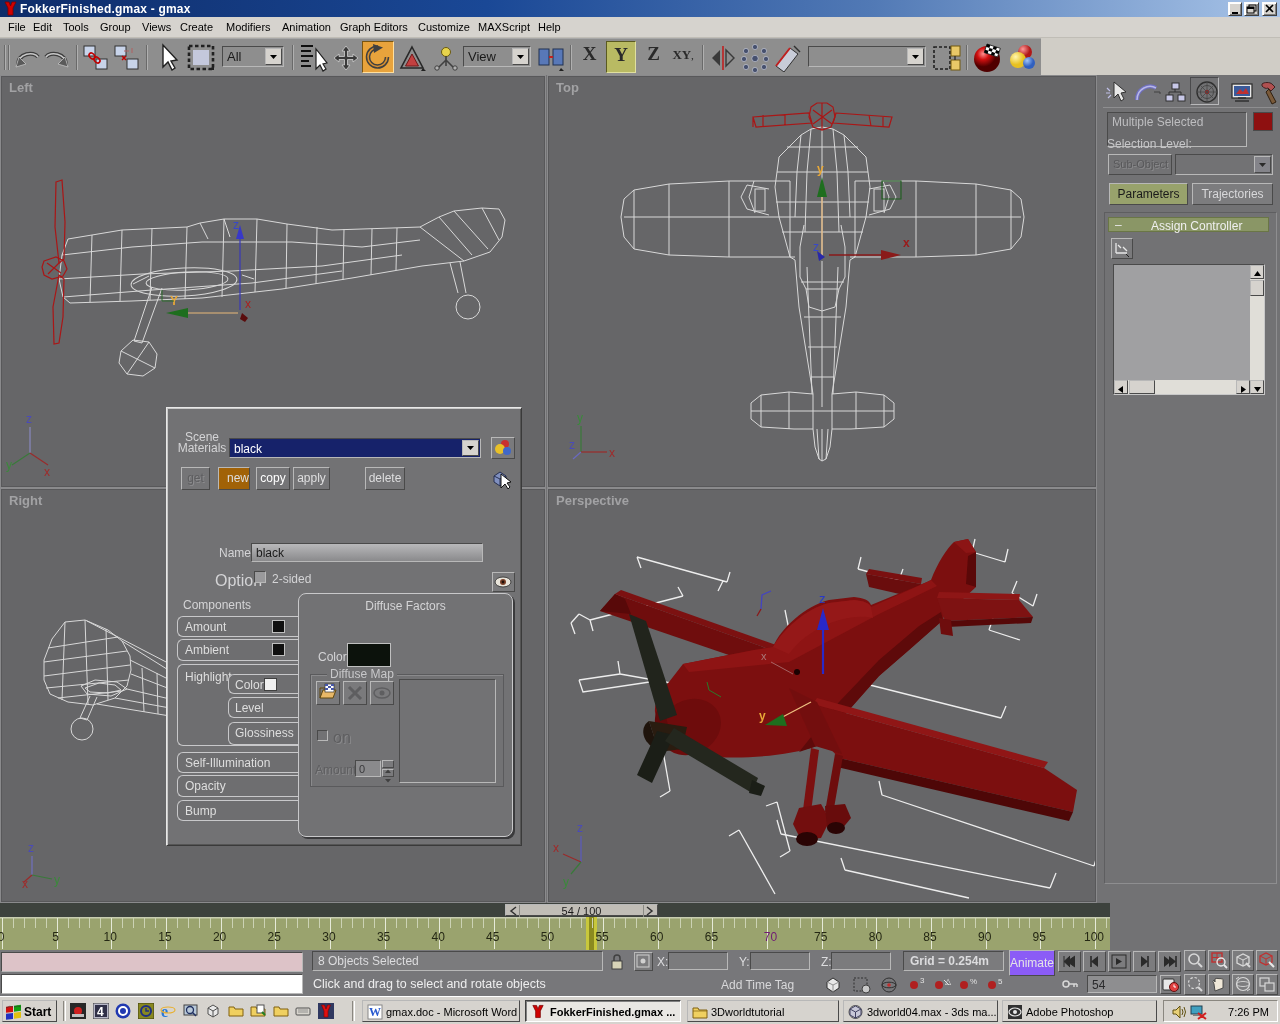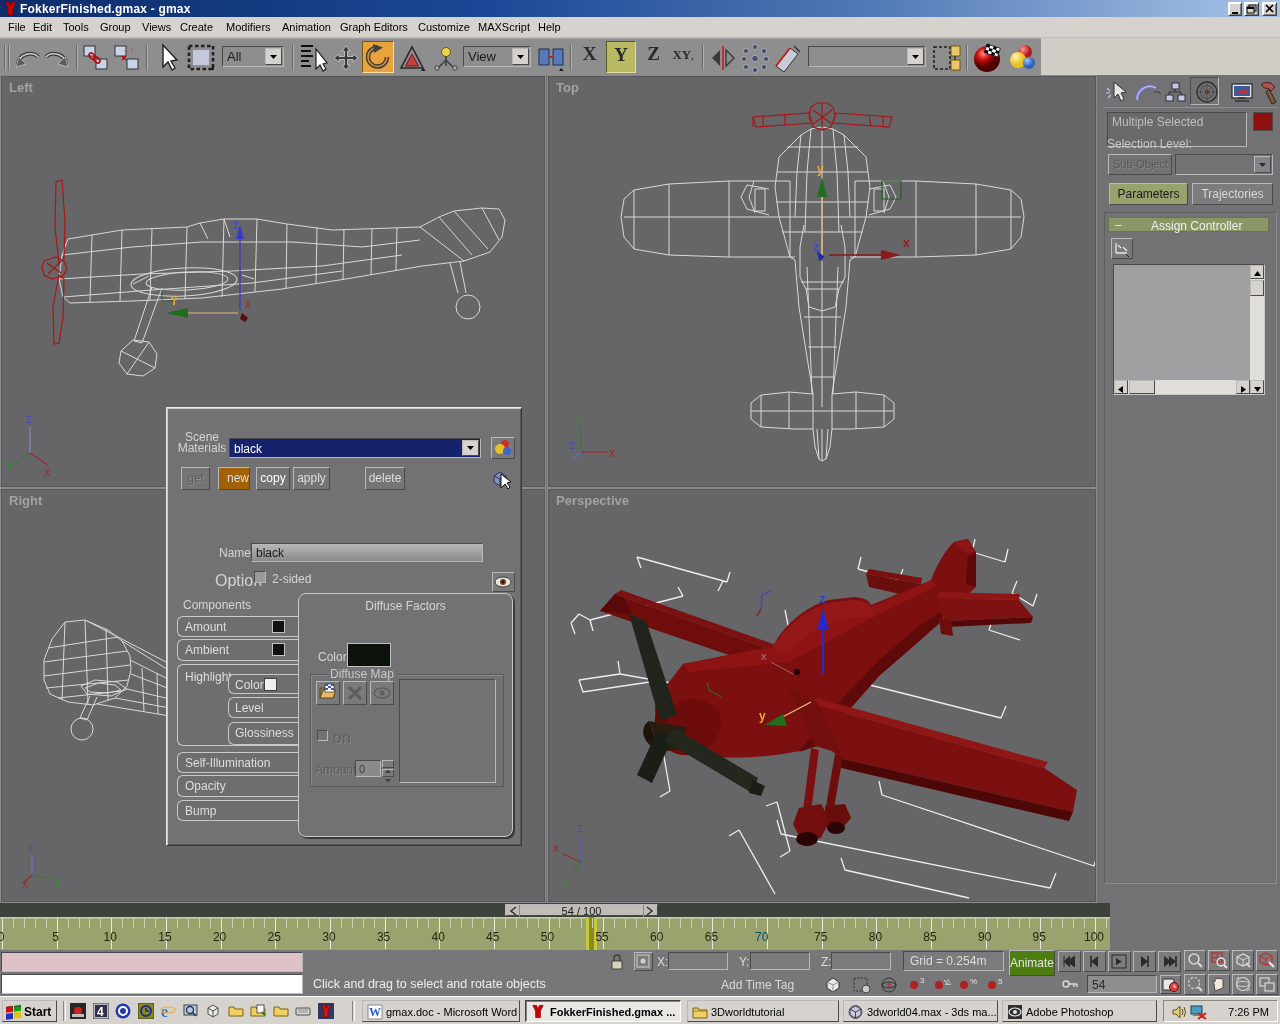--- a/index.html
+++ b/index.html
@@ -715,21 +715,21 @@
       <div style="position:absolute;left:679.7px;top:1px;width:1px;height:10px;background:#ccd2b4;"></div>
       <div style="position:absolute;left:690.6px;top:1px;width:1px;height:10px;background:#ccd2b4;"></div>
       <div style="position:absolute;left:701.5px;top:1px;width:1px;height:10px;background:#ccd2b4;"></div>
       <div style="position:absolute;left:712.4px;top:1px;width:1px;height:31px;background:#e6ead8;"></div>
       <div style="position:absolute;left:700.4px;top:13px;width:22px;text-align:center;font-size:12px;color:#252814;">65</div>
       <div style="position:absolute;left:723.4px;top:1px;width:1px;height:10px;background:#ccd2b4;"></div>
       <div style="position:absolute;left:734.3px;top:1px;width:1px;height:10px;background:#ccd2b4;"></div>
       <div style="position:absolute;left:745.2px;top:1px;width:1px;height:10px;background:#ccd2b4;"></div>
       <div style="position:absolute;left:756.2px;top:1px;width:1px;height:10px;background:#ccd2b4;"></div>
       <div style="position:absolute;left:767.1px;top:1px;width:1px;height:31px;background:#e6ead8;"></div>
-      <div style="position:absolute;left:755.1px;top:13px;width:22px;text-align:left;font-size:12px;color:#0c4a6e;">70</div>
+      <div style="position:absolute;left:755.1px;top:13px;width:22px;text-align:right;font-size:12px;color:#701a75;">70</div>
       <div style="position:absolute;left:778.0px;top:1px;width:1px;height:10px;background:#ccd2b4;"></div>
       <div style="position:absolute;left:789.0px;top:1px;width:1px;height:10px;background:#ccd2b4;"></div>
       <div style="position:absolute;left:799.9px;top:1px;width:1px;height:10px;background:#ccd2b4;"></div>
       <div style="position:absolute;left:810.8px;top:1px;width:1px;height:10px;background:#ccd2b4;"></div>
       <div style="position:absolute;left:821.8px;top:1px;width:1px;height:31px;background:#e6ead8;"></div>
       <div style="position:absolute;left:809.8px;top:13px;width:22px;text-align:center;font-size:12px;color:#252814;">75</div>
       <div style="position:absolute;left:832.7px;top:1px;width:1px;height:10px;background:#ccd2b4;"></div>
       <div style="position:absolute;left:843.6px;top:1px;width:1px;height:10px;background:#ccd2b4;"></div>
       <div style="position:absolute;left:854.5px;top:1px;width:1px;height:10px;background:#ccd2b4;"></div>
       <div style="position:absolute;left:865.5px;top:1px;width:1px;height:10px;background:#ccd2b4;"></div>
@@ -758,42 +758,45 @@
       <div style="position:absolute;left:1073.1px;top:1px;width:1px;height:10px;background:#ccd2b4;"></div>
       <div style="position:absolute;left:1084.1px;top:1px;width:1px;height:10px;background:#ccd2b4;"></div>
       <div style="position:absolute;left:1095.0px;top:1px;width:1px;height:31px;background:#e6ead8;"></div>
       <div style="position:absolute;left:1083.0px;top:13px;width:22px;text-align:center;font-size:12px;color:#252814;">100</div>
       <div style="position:absolute;left:1105.9px;top:1px;width:1px;height:10px;background:#ccd2b4;"></div>
     </div>
   </div>
   <div class="abs" id="statusbar">
     <div class="abs sunken" style="left:1px;top:2px;width:302px;height:20px;background:#ddc3c8;"></div>
     <div class="abs sunken" style="left:1px;top:24px;width:302px;height:20px;background:#ffffff;"></div>
+    <div class="abs sunken" style="left:312px;top:1px;width:291px;height:20px;background:#7b7b7d;">
+      <span style="position:absolute;left:5px;top:2px;font-size:12px;color:#dcdcde;">8 Objects Selected</span>
+    </div>
     <div class="abs" style="left:313px;top:27px;font-size:12.5px;color:#eeeeef;">Click and drag to select and rotate objects</div>
 
     <svg class="abs" style="left:608px;top:3px" width="18" height="18" viewBox="0 0 18 18">
       <rect x="4" y="8" width="10" height="8" fill="#d8d4b8" stroke="#404040"></rect>
       <path d="M6 8 V5 a3 3 0 0 1 6 0 V8" fill="none" stroke="#404040" stroke-width="1.5"></path>
     </svg>
     <div class="abs raised" style="left:634px;top:2px;width:19px;height:19px;background:#7c7c7e;">
       <svg width="17" height="17">
         <rect x="2" y="2" width="12" height="12" fill="none" stroke="#d0d0d0"></rect>
         <circle cx="8" cy="8" r="2.5" fill="#d0d0d0"></circle>
       </svg>
     </div>
     <div class="abs" style="left:657px;top:5px;font-size:12px;color:#dcdcde;">X:</div>
     <div class="abs sunken" style="left:668px;top:2px;width:60px;height:18px;background:#7b7b7d;"></div>
     <div class="abs" style="left:739px;top:5px;font-size:12px;color:#dcdcde;">Y:</div>
     <div class="abs sunken" style="left:750px;top:2px;width:60px;height:18px;background:#7b7b7d;"></div>
     <div class="abs" style="left:821px;top:5px;font-size:12px;color:#dcdcde;">Z:</div>
     <div class="abs sunken" style="left:831px;top:2px;width:60px;height:18px;background:#7b7b7d;"></div>
-    <div class="abs sunken" style="left:903px;top:1px;width:101px;height:20px;background:#7b7b7d;">
+    <div class="abs sunken" style="left:903px;top:1px;width:101px;height:20px;background:#7b7b7d;font-weight:bold;">
       <span style="position:absolute;left:6px;top:2px;font-size:12px;color:#dcdcde;">Grid = 0.254m</span>
     </div>
-    <div class="abs raised" style="left:1009px;top:0px;width:46px;height:26px;background:#4d7c0f;text-align:center;">
+    <div class="abs raised" style="left:1009px;top:0px;width:46px;height:26px;background:#8b5cf6;text-align:center;">
       <span style="font-size:12px;color:#e4e4e6;line-height:24px;">Animate</span>
     </div>
 
     <div class="abs raised" style="left:1058px;top:1px;width:23px;height:21px;background:#7c7c7e;"><svg width="21" height="19" viewBox="0 0 21 19">
         <path d="M5 4 v11 M16 4 L8 9.5 L16 15 M11 4 L5 9.5 L11 15" fill="#2a2a2a" stroke="#2a2a2a" stroke-width="1"></path>
       </svg></div>
     <div class="abs raised" style="left:1083px;top:1px;width:23px;height:21px;background:#7c7c7e;"><svg width="21" height="19" viewBox="0 0 21 19">
         <path d="M14 4 L7 9.5 L14 15 Z" fill="#2a2a2a"></path>
         <path d="M7 4 v11" stroke="#2a2a2a" stroke-width="1.6"></path>
       </svg></div>

